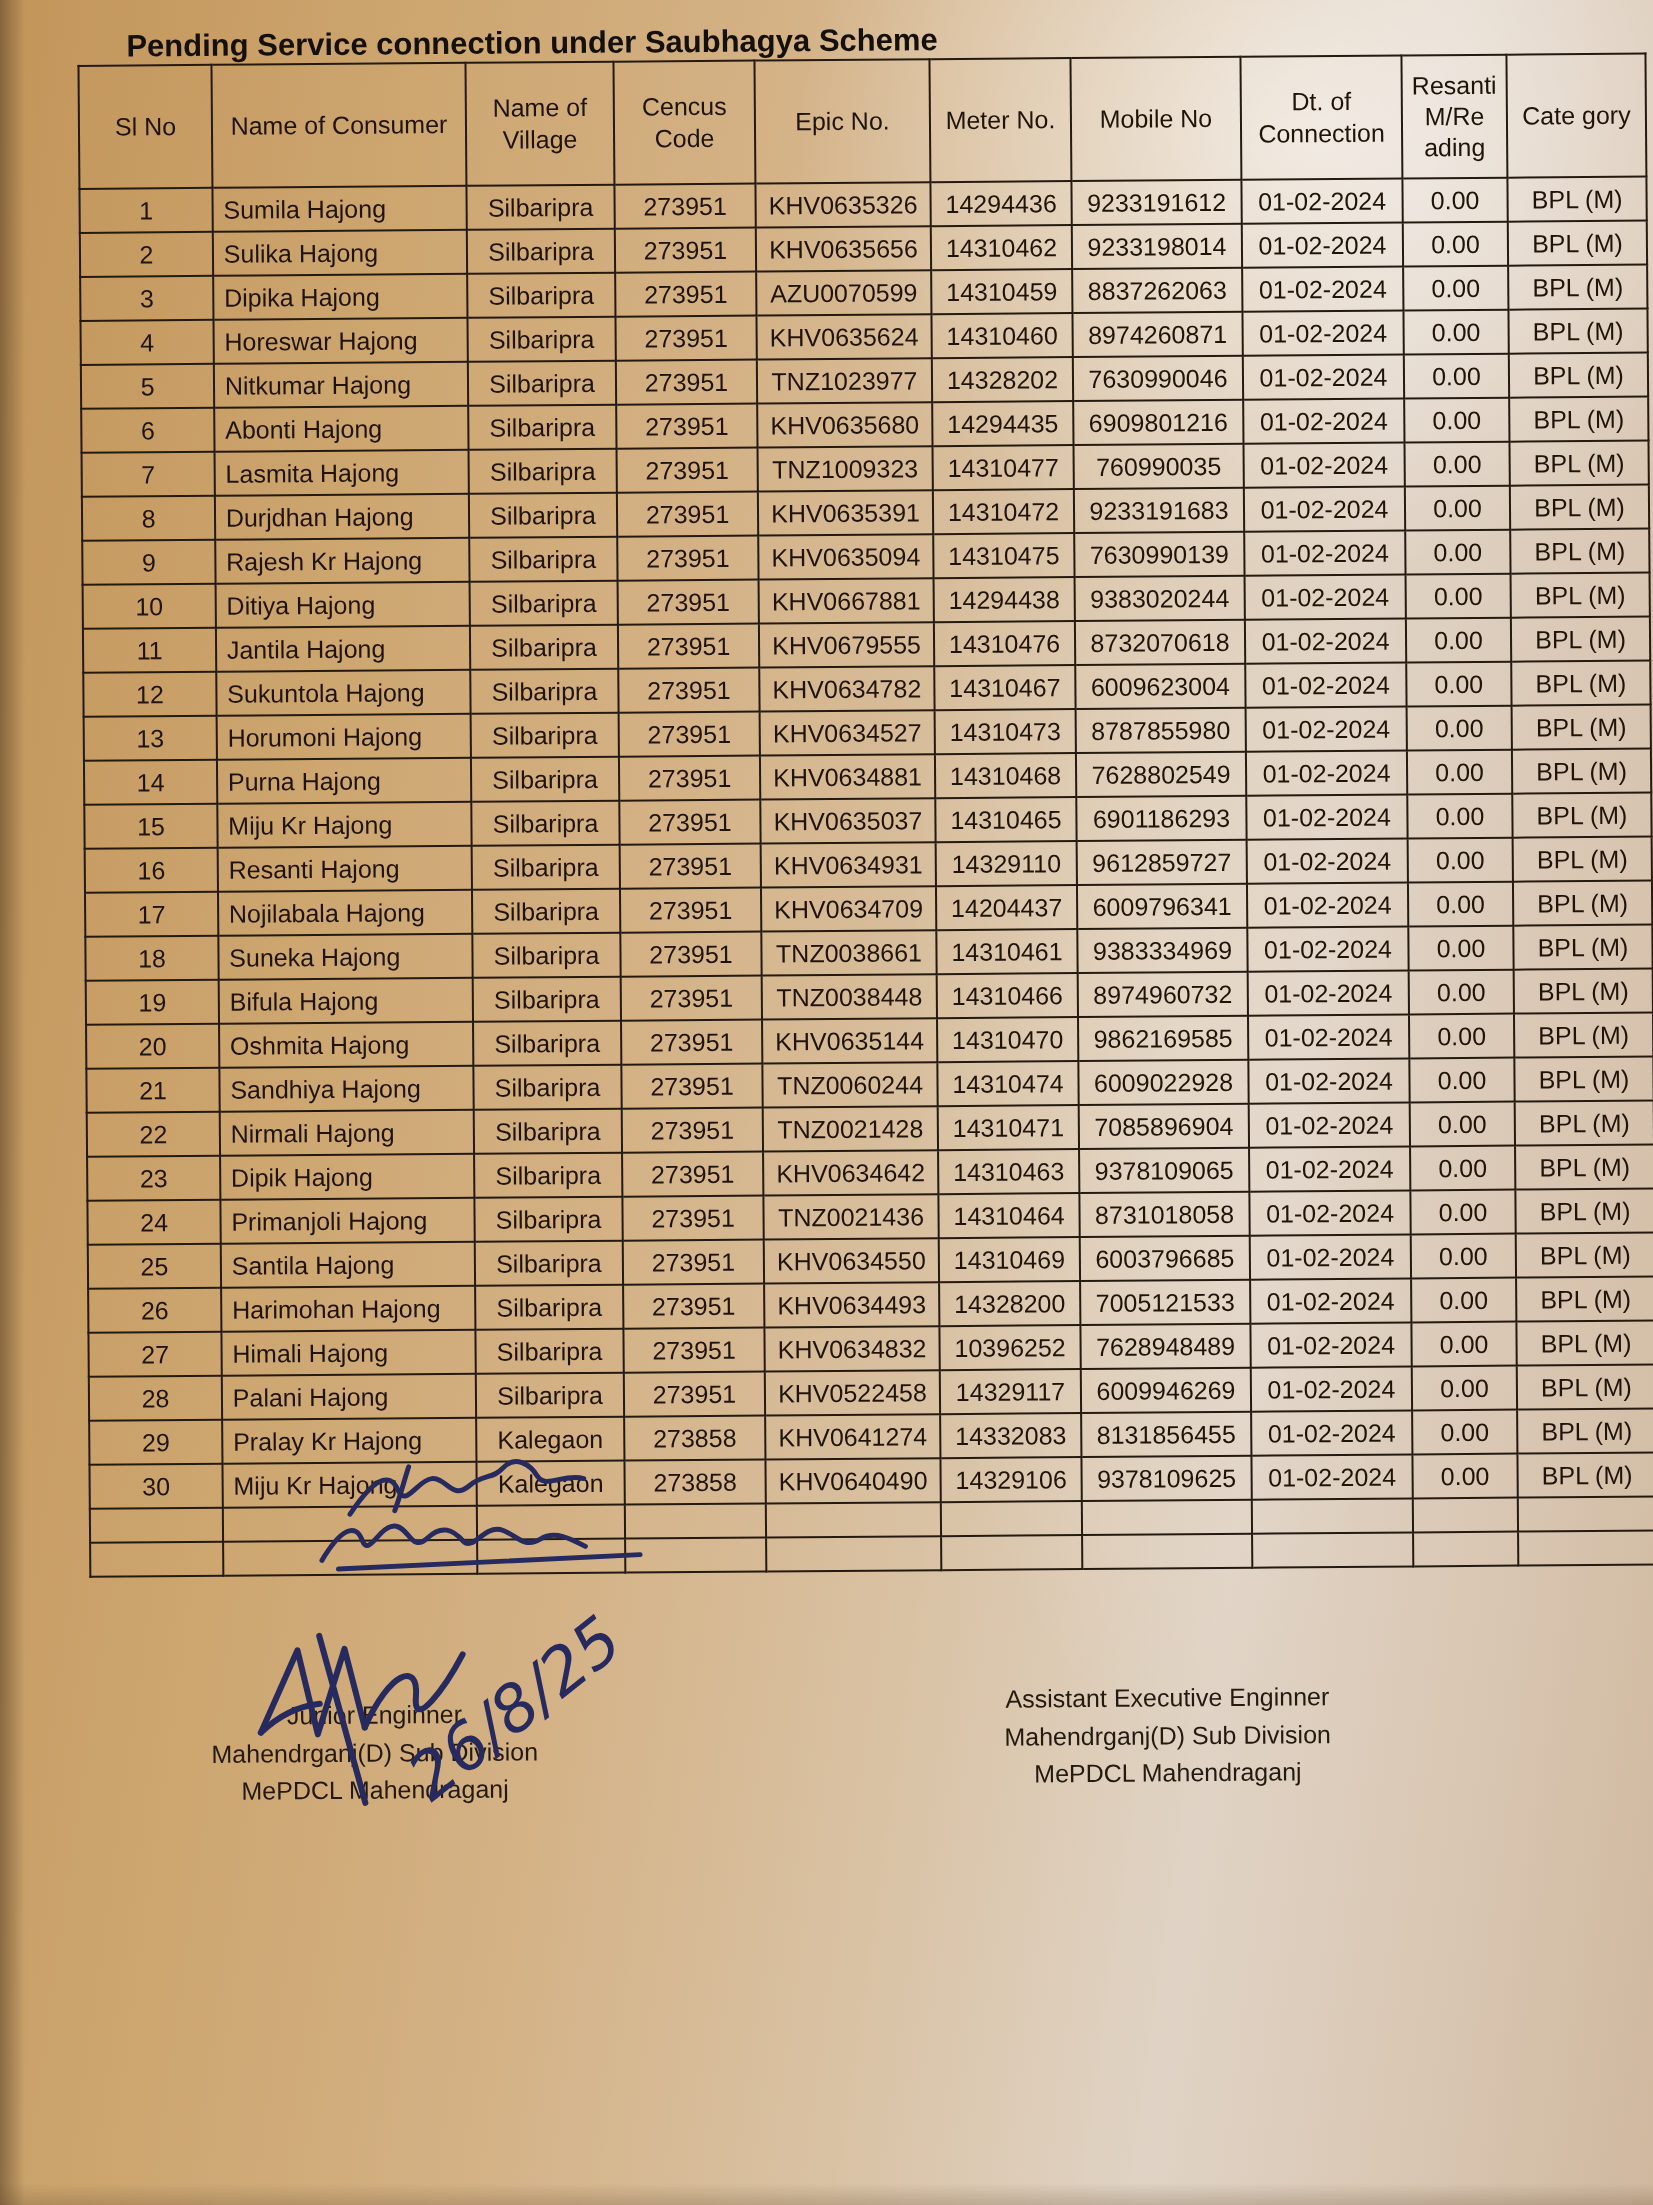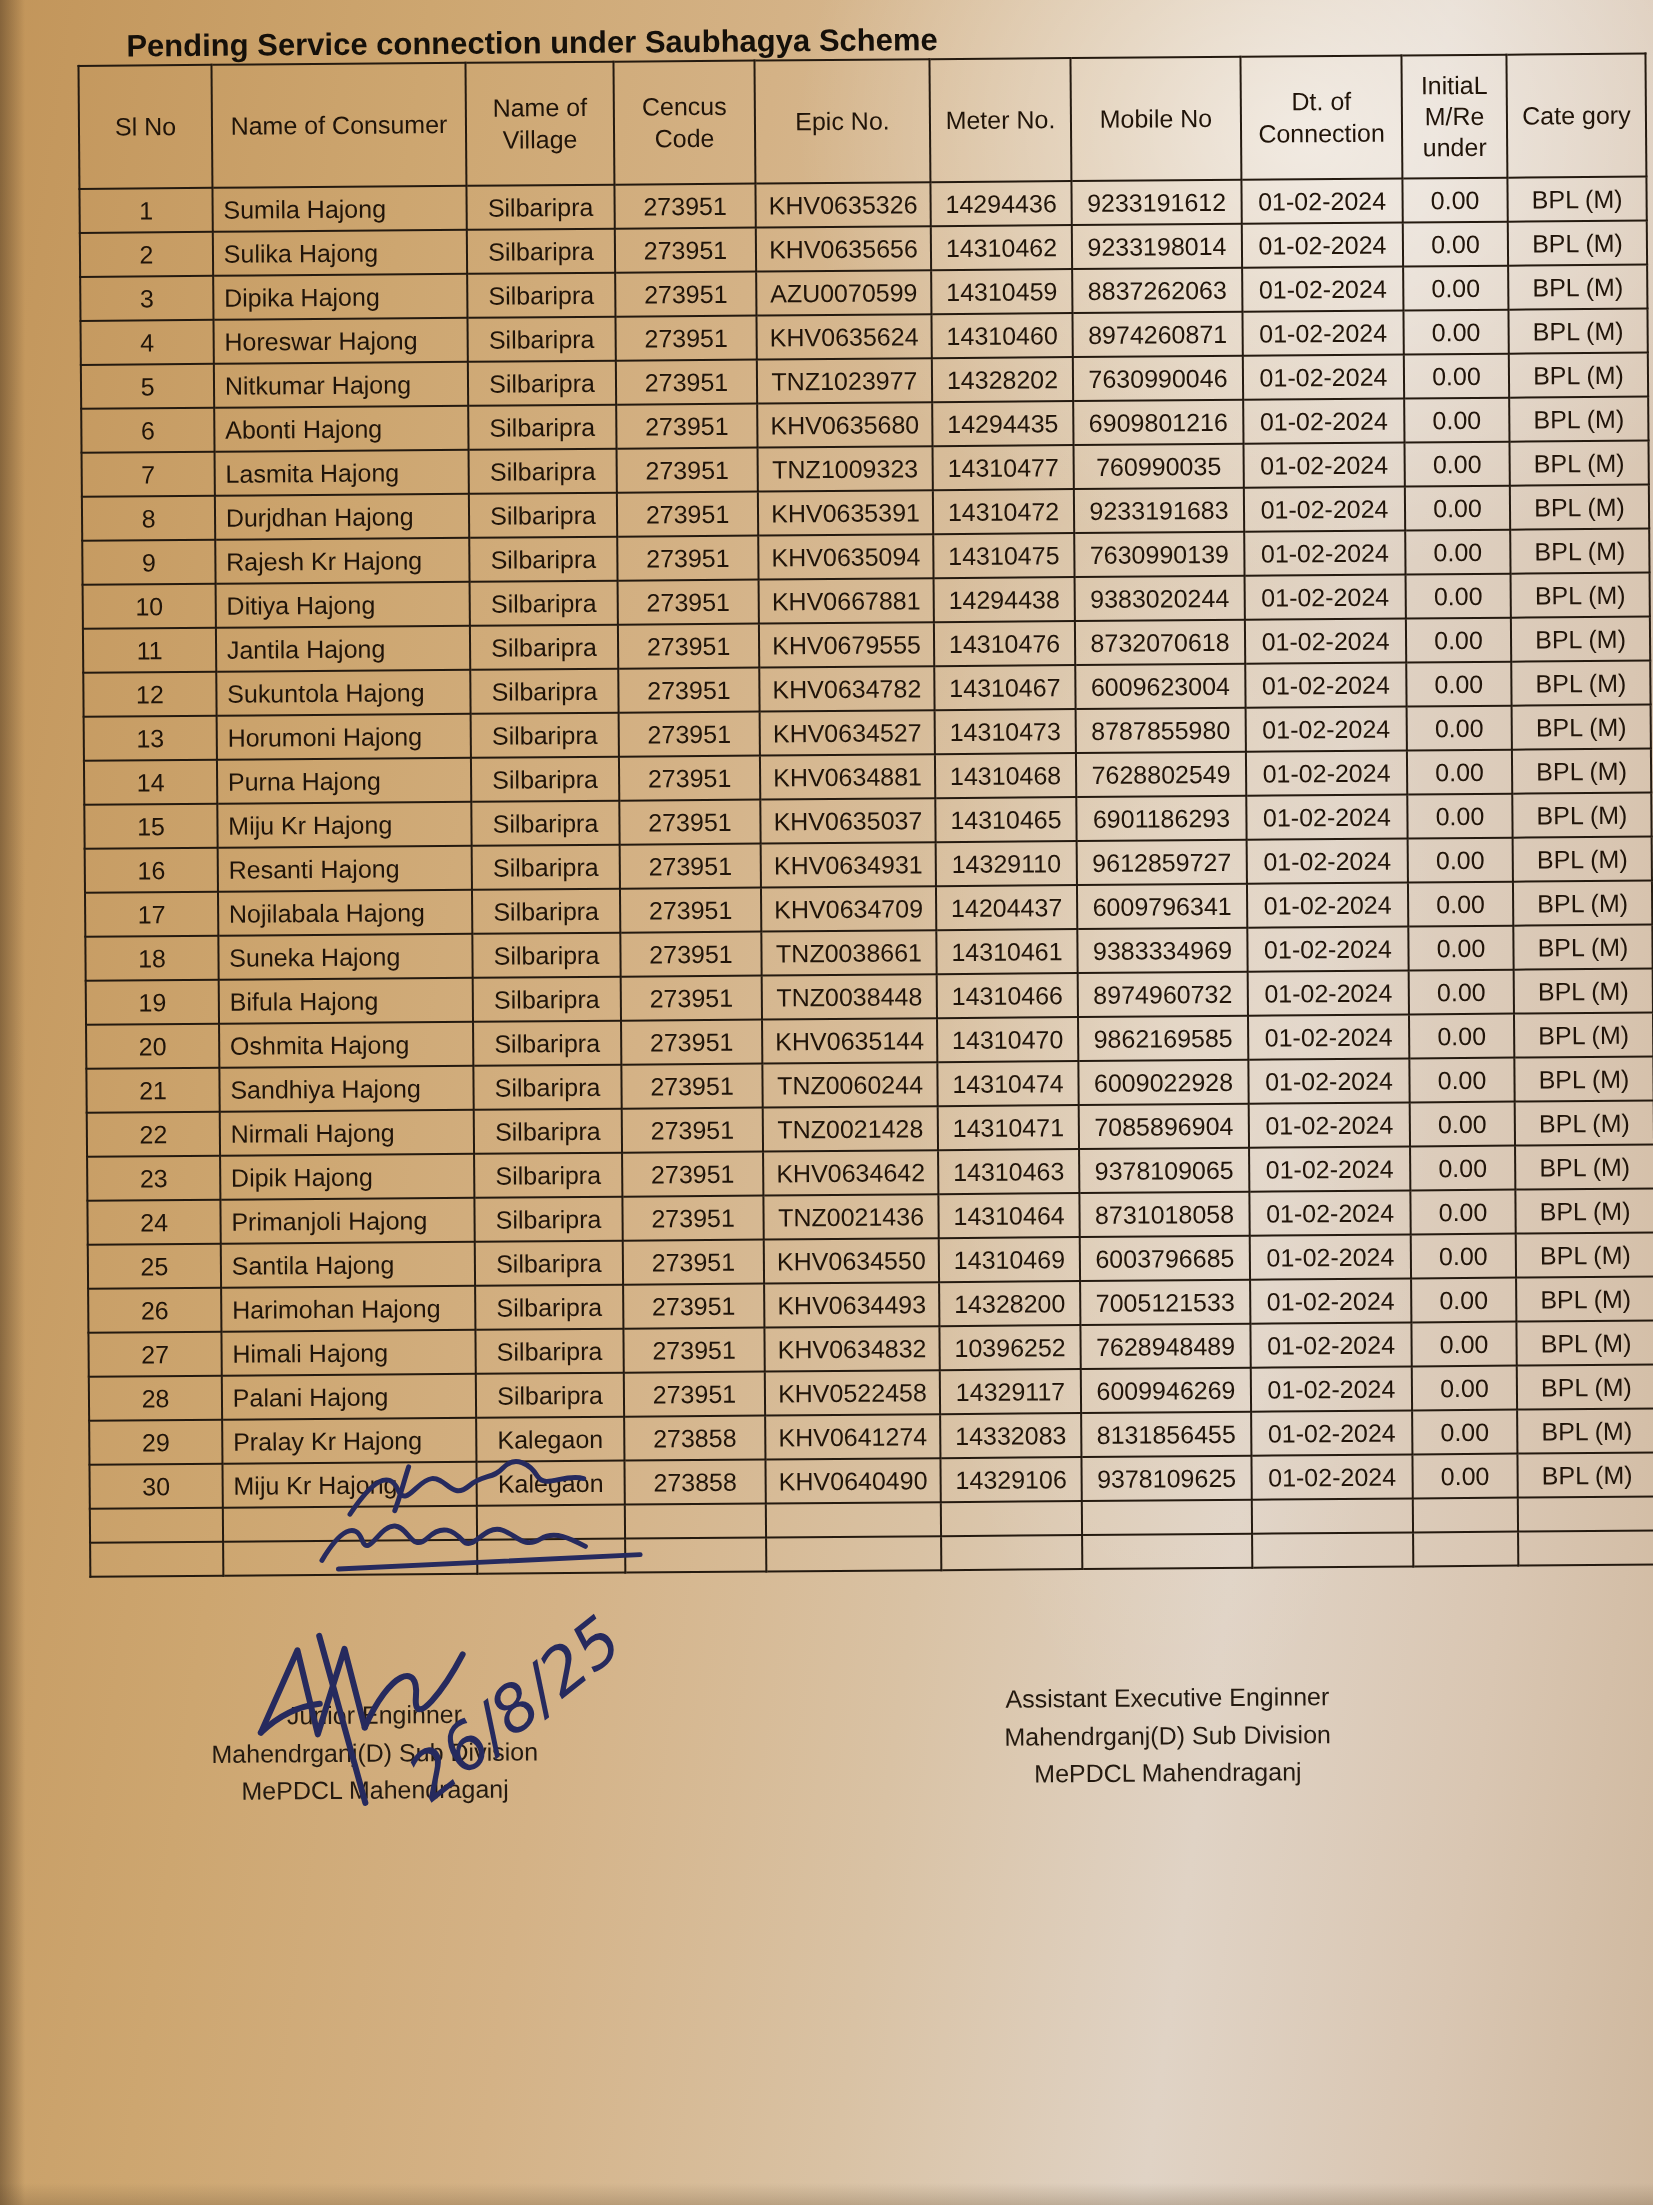--- a/index.html
+++ b/index.html
@@ -104,21 +104,21 @@
       <thead>
         <tr id="header-row">
             <th>Sl No</th>
             <th>Name of Consumer</th>
             <th>Name of Village</th>
             <th>Cencus Code</th>
             <th>Epic No.</th>
             <th>Meter No.</th>
             <th>Mobile No</th>
             <th>Dt. of Connection</th>
-            <th>InitiaL M/Re under</th>
+            <th>Resanti M/Re ading</th>
             <th>Cate gory</th>
           </tr>
       </thead>
       <tbody id="table-body">
           <tr>
             <td class="c0">1</td>
             <td class="c1">Sumila Hajong</td>
             <td class="c2">Silbaripra</td>
             <td class="c3">273951</td>
             <td class="c4">KHV0635326</td>

